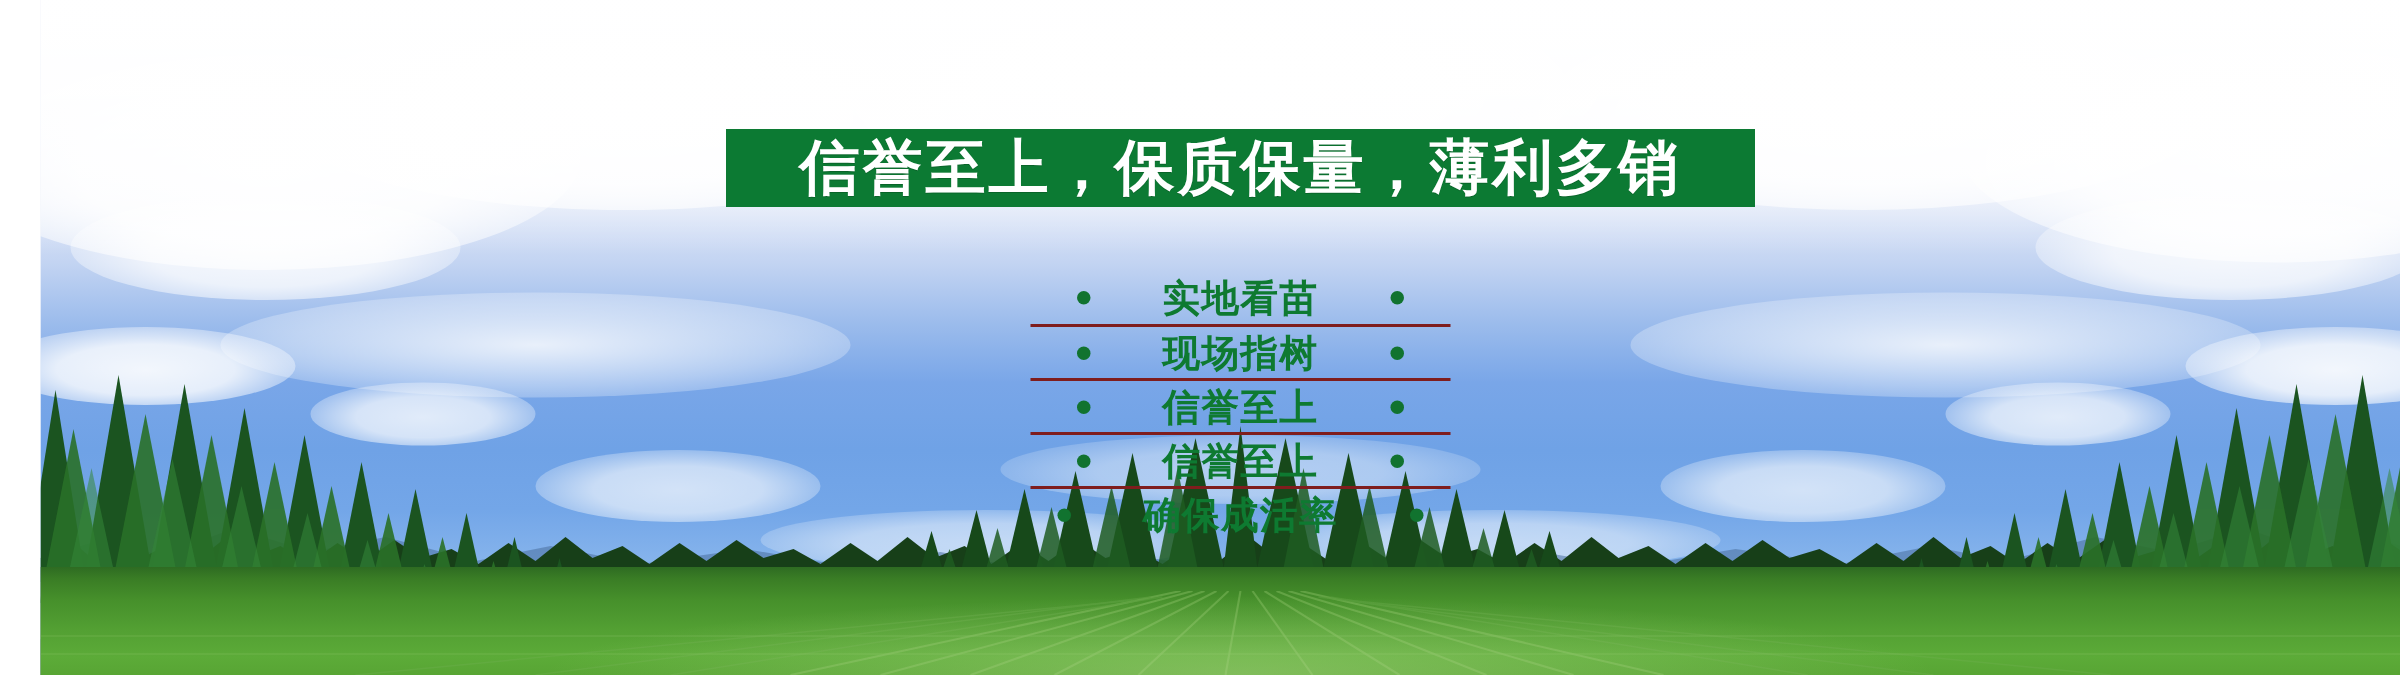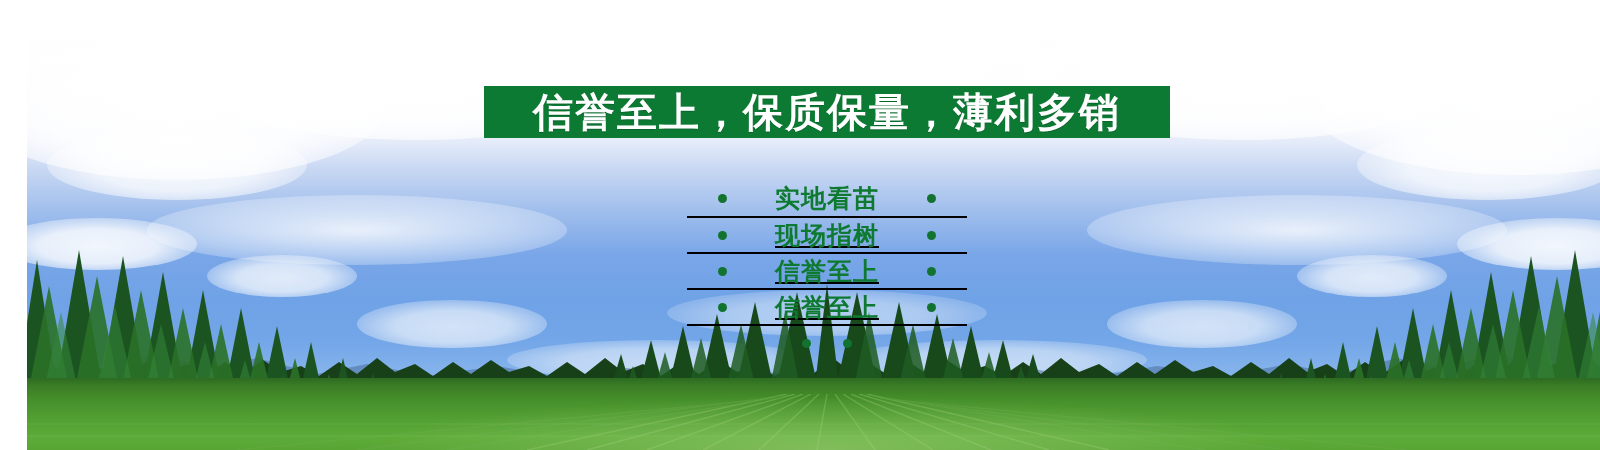--- a/index.html
+++ b/index.html
@@ -154,22 +154,21 @@
     display:flex; flex-direction:column; align-items:center;
   }
   .feature-row{
     display:flex; align-items:center; justify-content:center;
     height:36px;
     width:280px;
     position:relative;
     gap:32px;
   }
   .feature-row + .feature-row{
-    border-top:2px solid #000000;
-    text-decoration:underline;
+    border-top:2px solid #7f1d1d;
   }
   .feature-dot{
     width:9px; height:9px;
     border-radius:50%;
     background:#11732f;
     flex:0 0 auto;
   }
   .feature-label{
     color:#0e7a31;
     font-size:25px;
@@ -413,19 +412,20 @@
       </div>
 
       <div class="feature-row">
         <span class="feature-dot"></span>
         <span class="feature-label">信誉至上</span>
         <span class="feature-dot"></span>
       </div>
 
       <div class="feature-row">
         <span class="feature-dot"></span>
+        <span class="feature-label">确保成活率</span>
         <span class="feature-dot"></span>
       </div>
 
     </div>
   </div>
 
 </div>
 
 </body></html>

